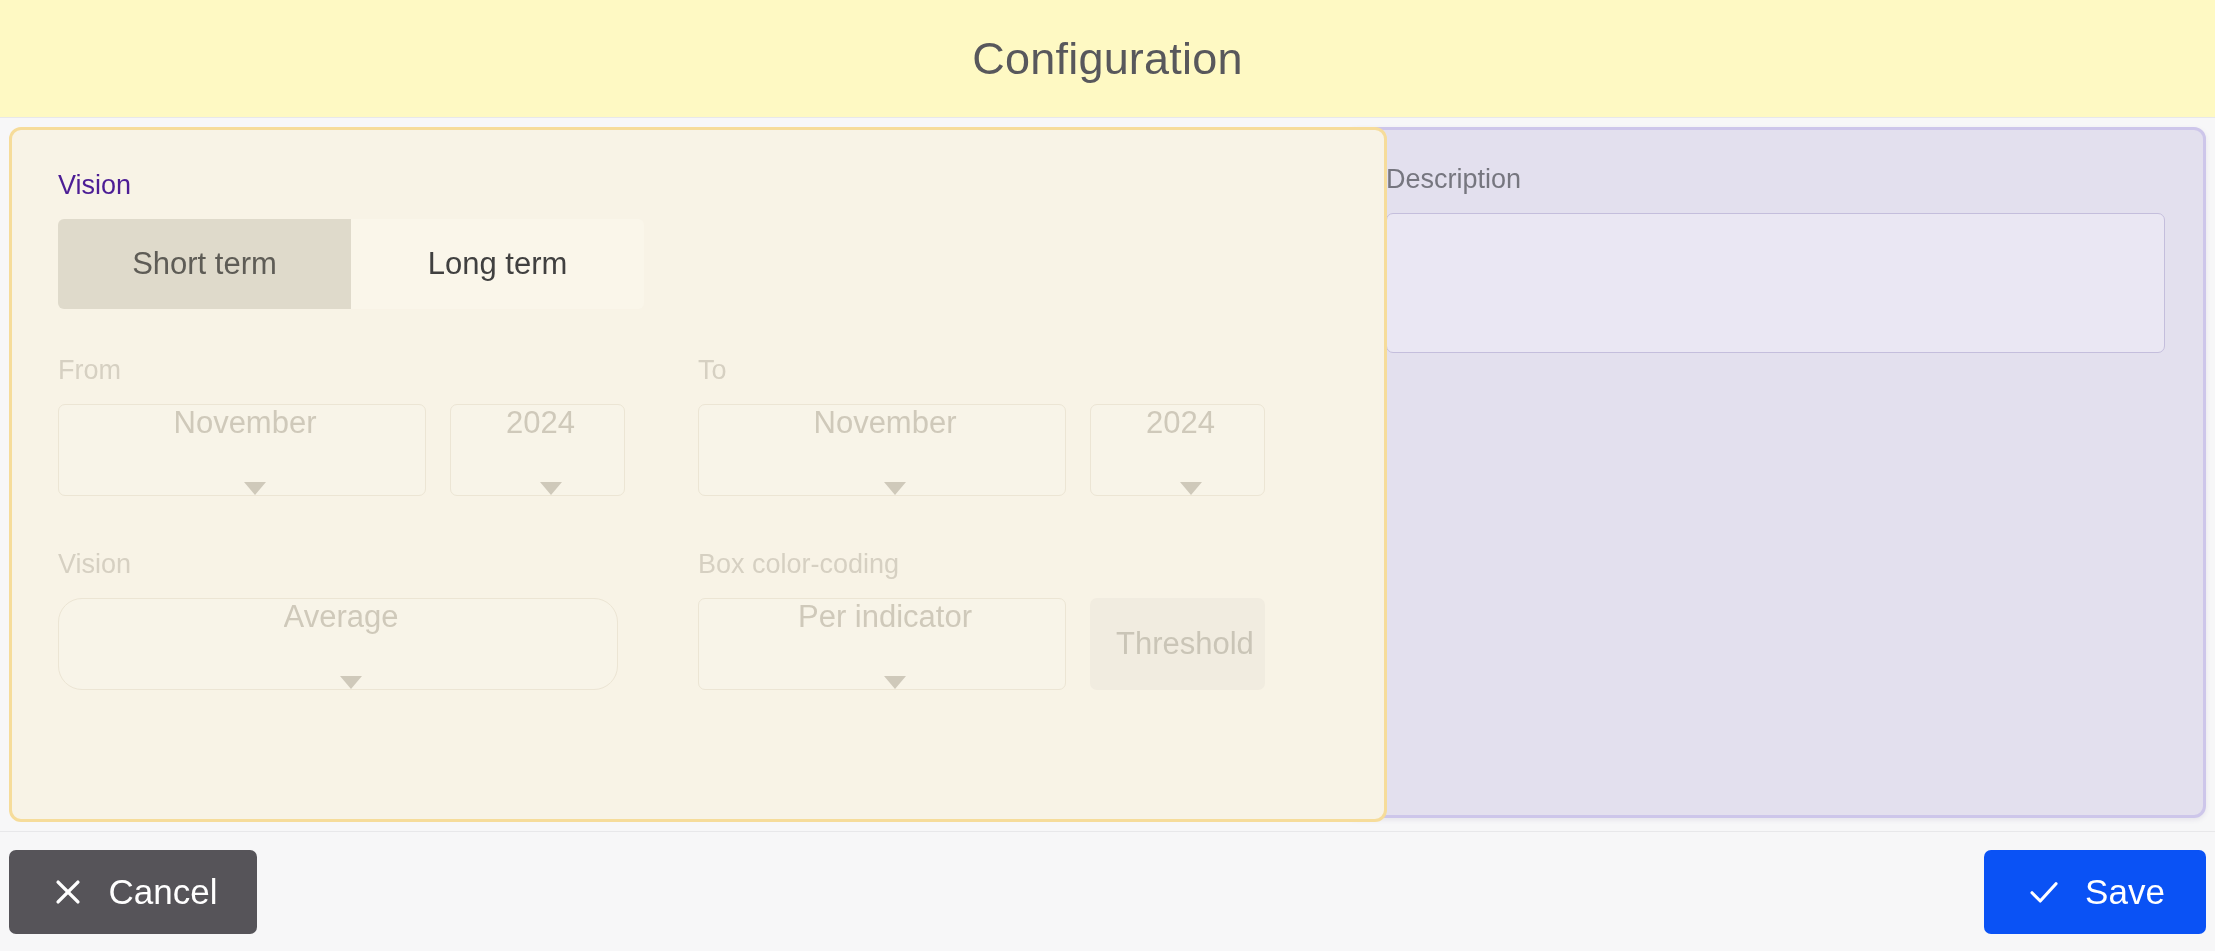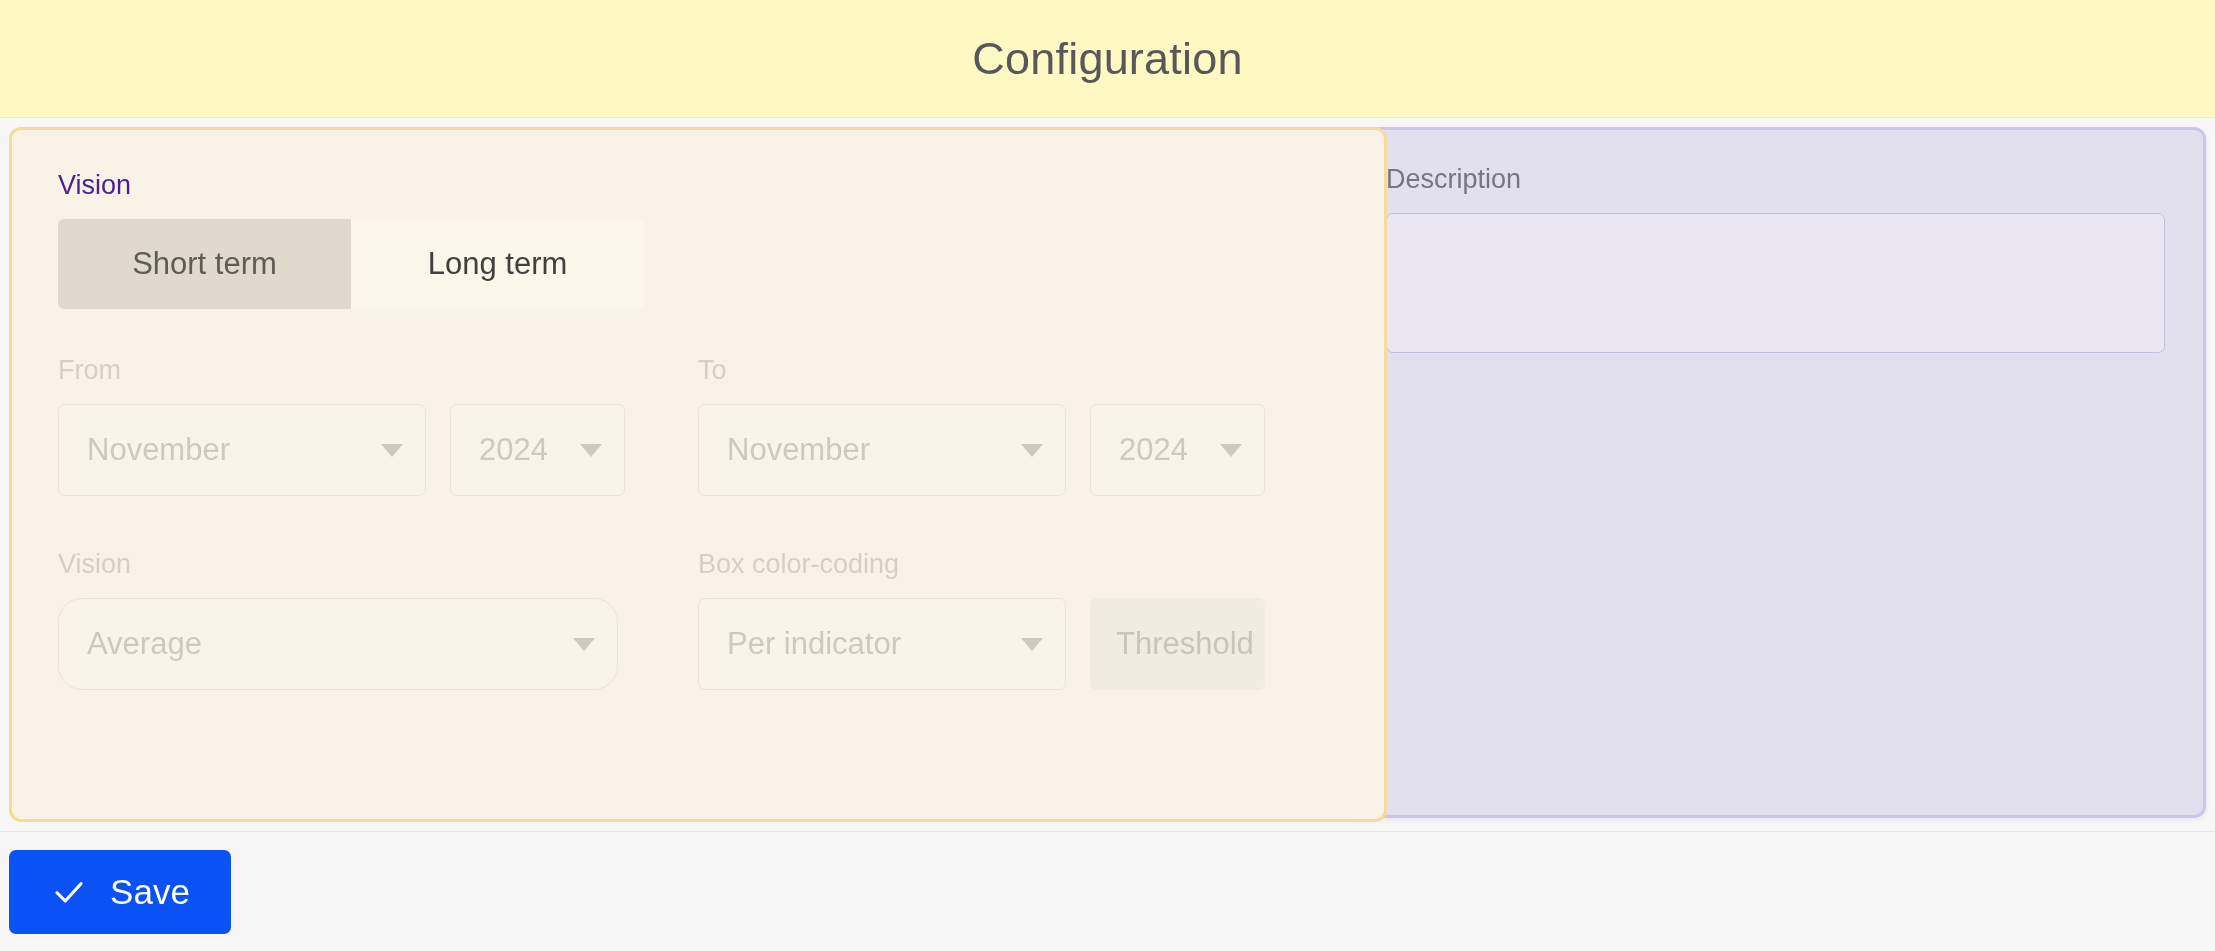--- a/index.html
+++ b/index.html
@@ -151,20 +151,21 @@
   .select-box {
     height: 92px;
     background: #f8f4e8;
     border: 1px solid #ece5d4;
     border-radius: 7px;
     display: flex;
     align-items: center;
     justify-content: space-between;
     padding: 0 22px 0 28px;
     cursor: default;
+    flex-direction: column;
   }
   .select-box .sel-value {
     font-size: 31px;
     color: #cfc9ba;
     white-space: nowrap;
     overflow: hidden;
   }
   .caret {
     width: 0;
     height: 0;
@@ -342,20 +343,29 @@
     <div class="right-pane">
       <div class="desc-card">
         <div class="desc-label">Description</div>
         <textarea class="desc-textarea" placeholder="" style=""></textarea>
       </div>
     </div>
 
   </div>
 
   <div class="dialog-footer">
+    <button class="btn btn-cancel">
+      <span class="ico">
+        <svg width="34" height="34" viewBox="0 0 24 24" fill="none" stroke="#ffffff" stroke-width="2.4" stroke-linecap="round">
+          <line x1="5" y1="5" x2="19" y2="19"></line>
+          <line x1="19" y1="5" x2="5" y2="19"></line>
+        </svg>
+      </span>
+      <span>Cancel</span>
+    </button>
 
     <button class="btn btn-save">
       <span class="ico">
         <svg width="36" height="36" viewBox="0 0 24 24" fill="none" stroke="#ffffff" stroke-width="2.1" stroke-linecap="round" stroke-linejoin="round">
           <polyline points="4,12.5 9.5,18 20,6.5"></polyline>
         </svg>
       </span>
       <span>Save</span>
     </button>
   </div>

